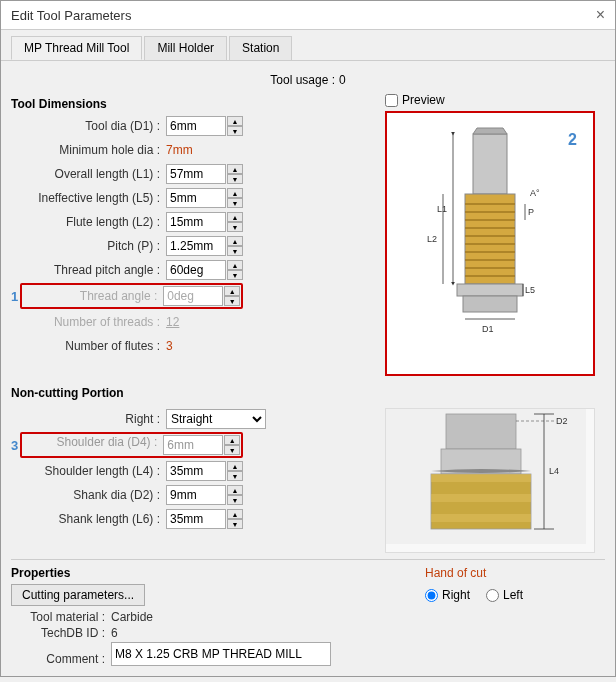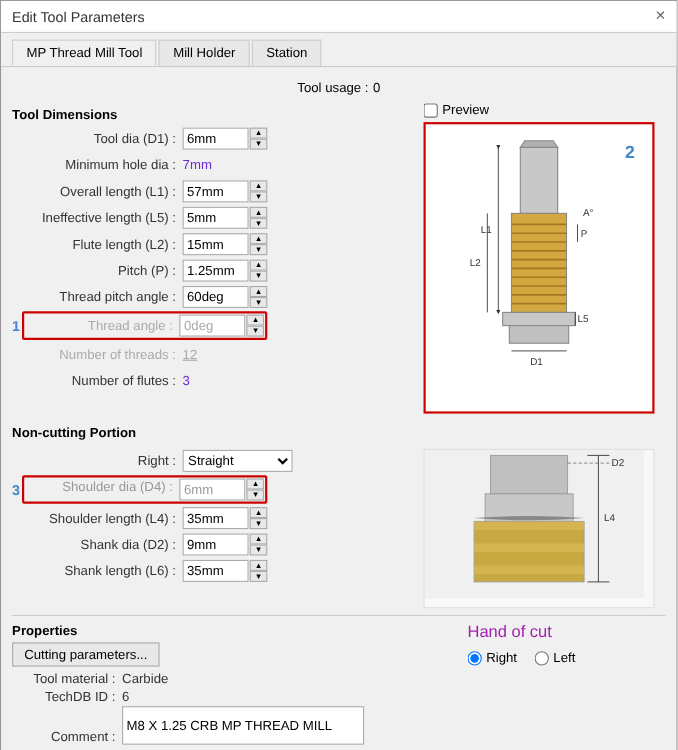--- a/index.html
+++ b/index.html
@@ -83,21 +83,21 @@
     }
     .form-label {
       text-align: right;
       width: 155px;
       padding-right: 6px;
       color: #333;
       font-size: 12px;
       flex-shrink: 0;
     }
     .form-value {
-      color: #6d28d9;
+      color: #c2410c;
       font-size: 12px;
     }
     .spin-input {
       display: flex;
       align-items: center;
     }
     .spin-input input {
       width: 60px;
       height: 20px;
       border: 1px solid #aaa;
@@ -214,41 +214,41 @@
       padding-right: 6px;
       font-size: 12px;
       color: #333;
     }
     .prop-value {
       font-size: 12px;
       color: #333;
     }
     .comment-input {
       width: 100%;
-      height: 35px;
+      height: 24px;
       border: 1px solid #aaa;
       font-size: 12px;
       padding: 4px 3px;
     }
     .radio-group {
       display: flex;
       align-items: center;
       gap: 16px;
       margin-top: 8px;
     }
     .radio-item {
       display: flex;
       align-items: center;
       gap: 4px;
       font-size: 12px;
       cursor: pointer;
     }
     .hand-cut-label {
-      font-size: 15px;
-      color: #a21caf;
+      font-size: 12px;
+      color: #c2410c;
       margin-bottom: 4px;
     }
     .badge-num {
       display: inline-block;
       color: #4488cc;
       font-size: 13px;
       font-weight: bold;
       margin-right: 2px;
     }
     

